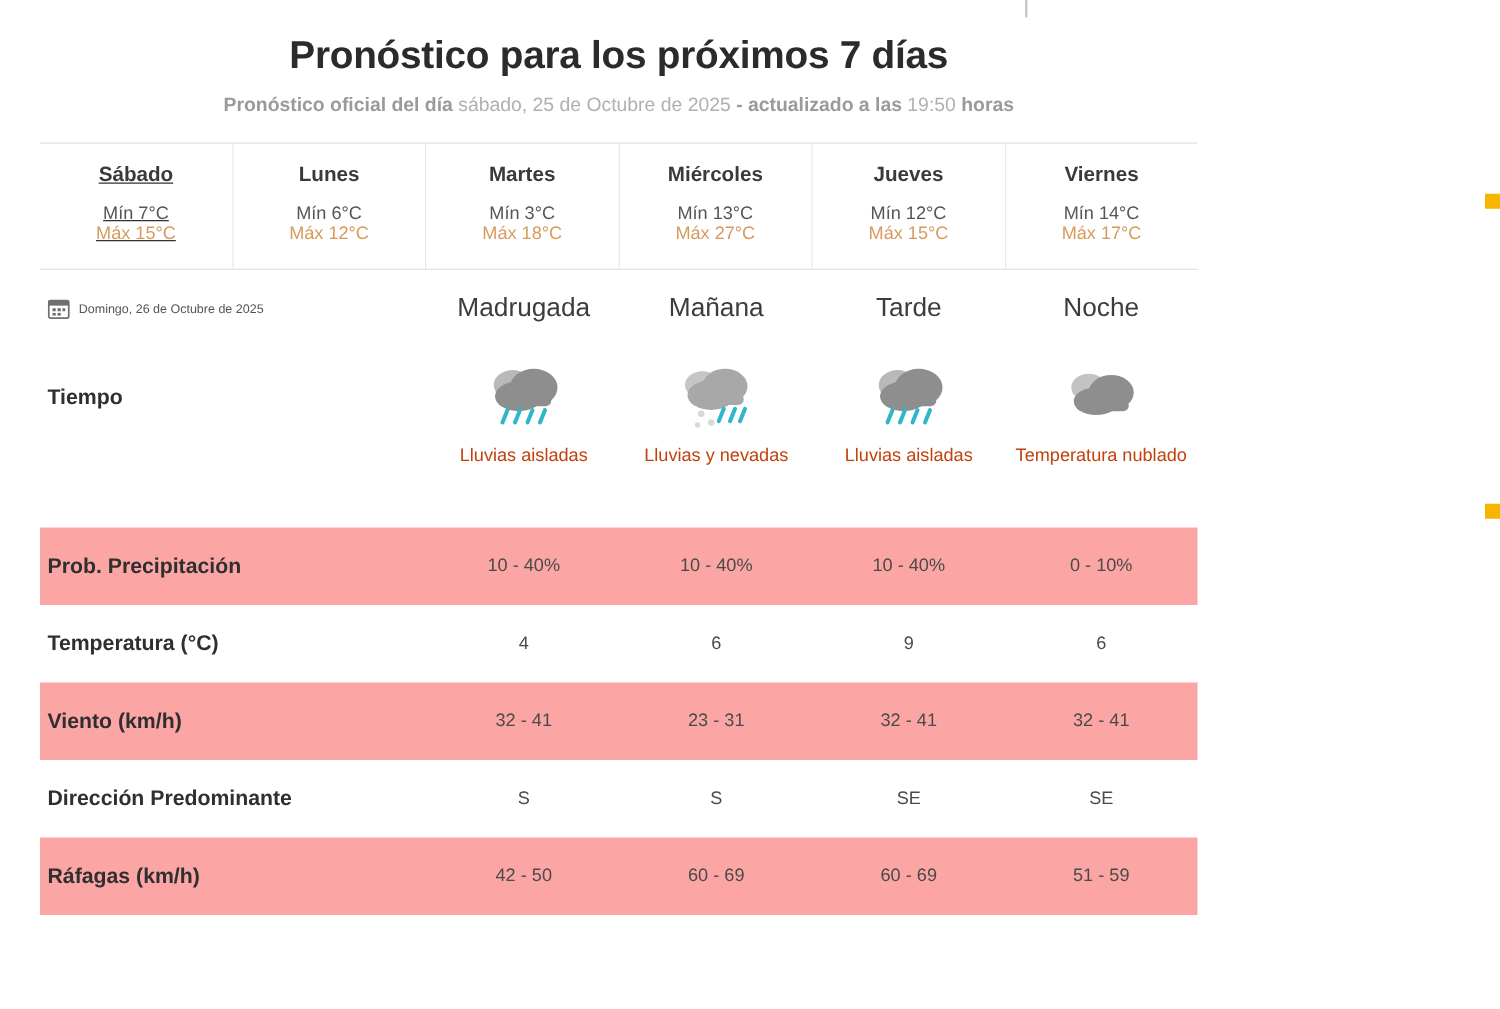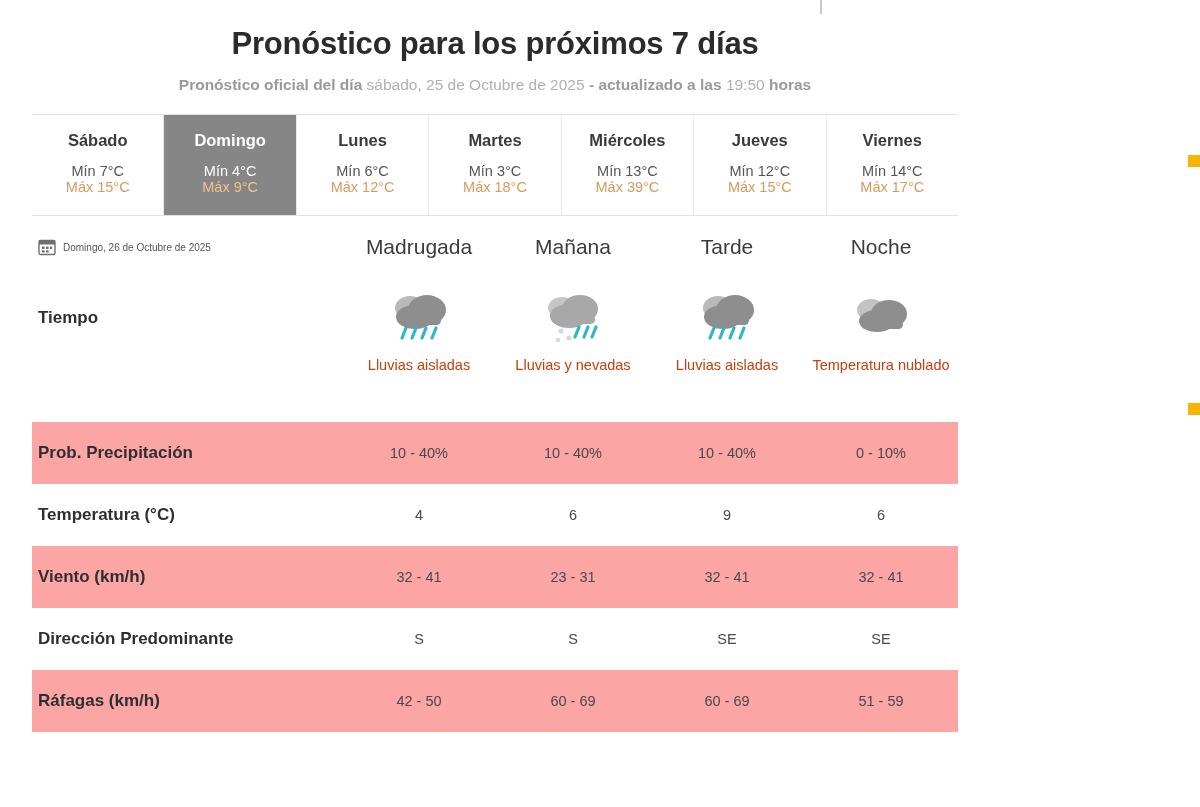--- a/index.html
+++ b/index.html
@@ -68,21 +68,21 @@
     border-left: none;
     border-right: none;
     background: #fff;
   }
   .day {
     flex: 1;
     text-align: center;
     padding: 16px 4px 20px 4px;
     border-left: 1px solid #e8e8e8;
   }
-  .day:first-child { border-left: none; }
+  .day:first-child { border-left: none; text-decoration: underline; }
   .day .dname {
     font-size: 16.5px;
     font-weight: bold;
     color: #3a3a3a;
     margin-bottom: 13px;
   }
   .day .dmin {
     font-size: 14.5px;
     color: #555;
   }
@@ -188,42 +188,37 @@
     </div>
 
     <div class="days">
 
       <div class="day">
         <div class="dname">Sábado</div>
         <div class="dmin">Mín 7°C</div>
         <div class="dmax">Máx 15°C</div>
       </div>
 
-      <div class="day active">
-        <div class="dname">Domingo</div>
-        <div class="dmin">Mín 4°C</div>
-        <div class="dmax">Máx 9°C</div>
-      </div>
 
       <div class="day">
         <div class="dname">Lunes</div>
         <div class="dmin">Mín 6°C</div>
         <div class="dmax">Máx 12°C</div>
       </div>
 
       <div class="day">
         <div class="dname">Martes</div>
         <div class="dmin">Mín 3°C</div>
         <div class="dmax">Máx 18°C</div>
       </div>
 
       <div class="day">
         <div class="dname">Miércoles</div>
         <div class="dmin">Mín 13°C</div>
-        <div class="dmax">Máx 39°C</div>
+        <div class="dmax">Máx 27°C</div>
       </div>
 
       <div class="day">
         <div class="dname">Jueves</div>
         <div class="dmin">Mín 12°C</div>
         <div class="dmax">Máx 15°C</div>
       </div>
 
       <div class="day">
         <div class="dname">Viernes</div>

